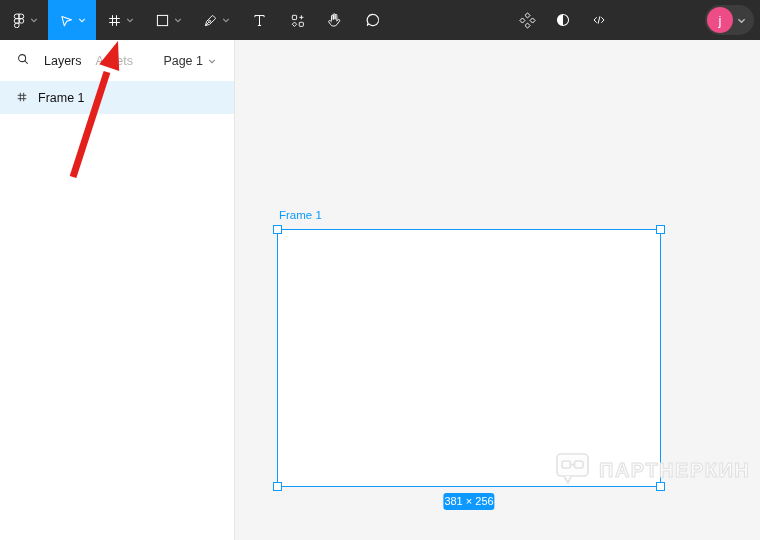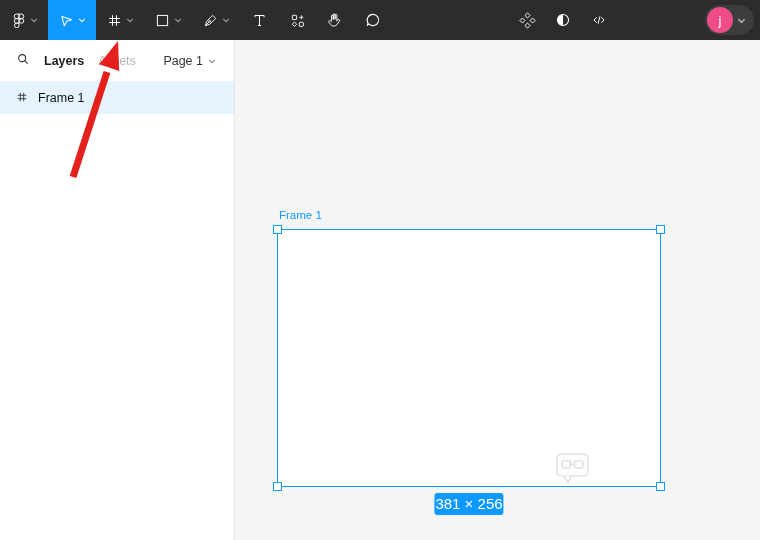--- a/index.html
+++ b/index.html
@@ -23,41 +23,41 @@
   .avatar-circle { width:26px; height:26px; border-radius:50%; background:#ee4c87;
                    color:#fff; font-size:13px; display:flex; align-items:center;
                    justify-content:center; }
 
   
   .main { display:flex; height:500px; }
   .sidebar { width:235px; background:#fff; border-right:1px solid #e6e6e6;
              display:flex; flex-direction:column; }
   .sidebar-header { height:41px; display:flex; align-items:center;
                     padding:0 18px 0 16px; gap:14px; }
-  .tab-layers { font-size:12.5px; font-weight:700; color:#1e1e1e; cursor:default; }
+  .tab-layers { font-size:12.5px; font-weight:400; color:#1e1e1e; cursor:default; }
   .tab-assets { font-size:12.5px; color:#b3b3b3; cursor:default; }
   .page-select { margin-left:auto; display:flex; align-items:flex-start; gap:5px;
                  font-size:12.5px; color:#333; cursor:default; }
   .layer-row { height:33px; background:#e5f3fd; display:flex; align-items:center;
                gap:10px; padding:0 16px; }
   .layer-row .name { font-size:12.5px; color:#111; }
 
   .canvas { position:relative; flex:1; background:#f5f5f5; overflow:hidden; }
 
   
   .frame-label { position:absolute; left:44px; top:169px; font-size:11.5px;
                  color:#0d99ff; cursor:default; }
   .frame { position:absolute; left:43px; top:190px; width:382px; height:256px;
            background:#fff; box-shadow:0 0 0 1px #0d99ff; }
   .handle { position:absolute; width:9px; height:9px; background:#fff;
             border:1.5px solid #0d99ff; }
   .h-tl { left:-5px; top:-5px; }  .h-tr { right:-5px; top:-5px; }
   .h-bl { left:-5px; bottom:-5px; } .h-br { right:-5px; bottom:-5px; }
   .size-badge { position:absolute; left:234px; top:453px; transform:translateX(-50%);
-                background:#0d99ff; color:#fff; font-size:15px; padding:2px 1px 3px;
+                background:#0d99ff; color:#fff; font-size:11px; padding:2px 1px 3px;
                 border-radius:3px; white-space:nowrap; }
 
   
   .watermark { position:absolute; left:320px; top:412px; display:flex;
                align-items:center; gap:6px; pointer-events:none; }
   .watermark .wm-text { font-size:20px; font-weight:700; letter-spacing:1.5px;
                         color:#fbfbfb; -webkit-text-stroke:1px #e0e0e0; }
 
   
   .arrow-overlay { position:absolute; left:0; top:0; width:760px; height:540px;
@@ -266,20 +266,21 @@
       <div class="watermark">
         <span>
           <svg width="38" height="32" viewBox="0 0 38 32" fill="none" stroke="#e2e2e2" stroke-width="1.6" stroke-linejoin="round">
             <rect x="2" y="2" width="31" height="22" rx="4" fill="#fdfdfd"></rect>
             <rect x="7" y="9" width="8.5" height="7" rx="2"></rect>
             <rect x="19.5" y="9" width="8.5" height="7" rx="2"></rect>
             <path d="M15.5 12.5h4"></path>
             <path d="M9 24l4 7 3-7" fill="#fdfdfd"></path>
           </svg>
         </span>
+        <span class="wm-text">ПАРТНЕРКИН</span>
       </div>
     </div>
   </div>
 
   <svg class="arrow-overlay" viewBox="0 0 760 540">
     <line x1="73" y1="177" x2="107" y2="72" stroke="#e3201b" stroke-width="7"></line>
     <polygon points="118,41 119.2,70.9 99.2,64.3" fill="#e3201b"></polygon>
   </svg>
 
 </div>

